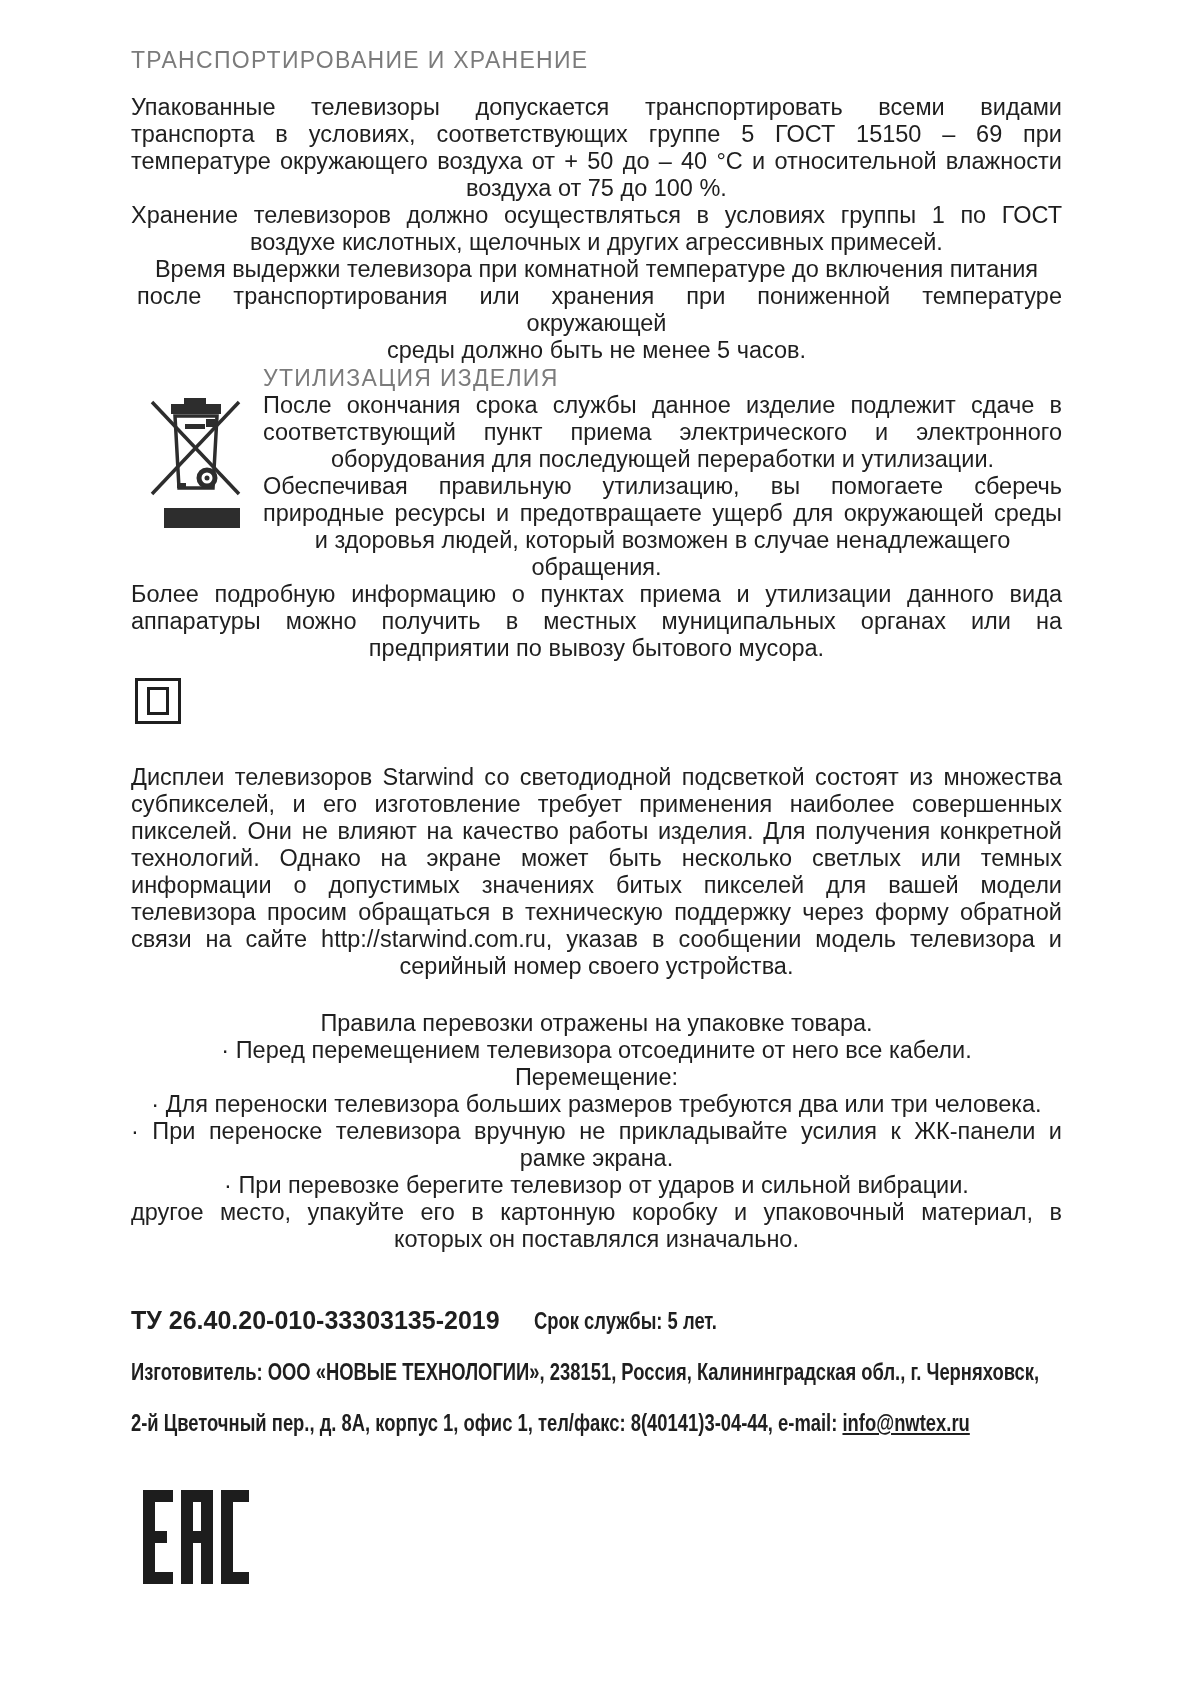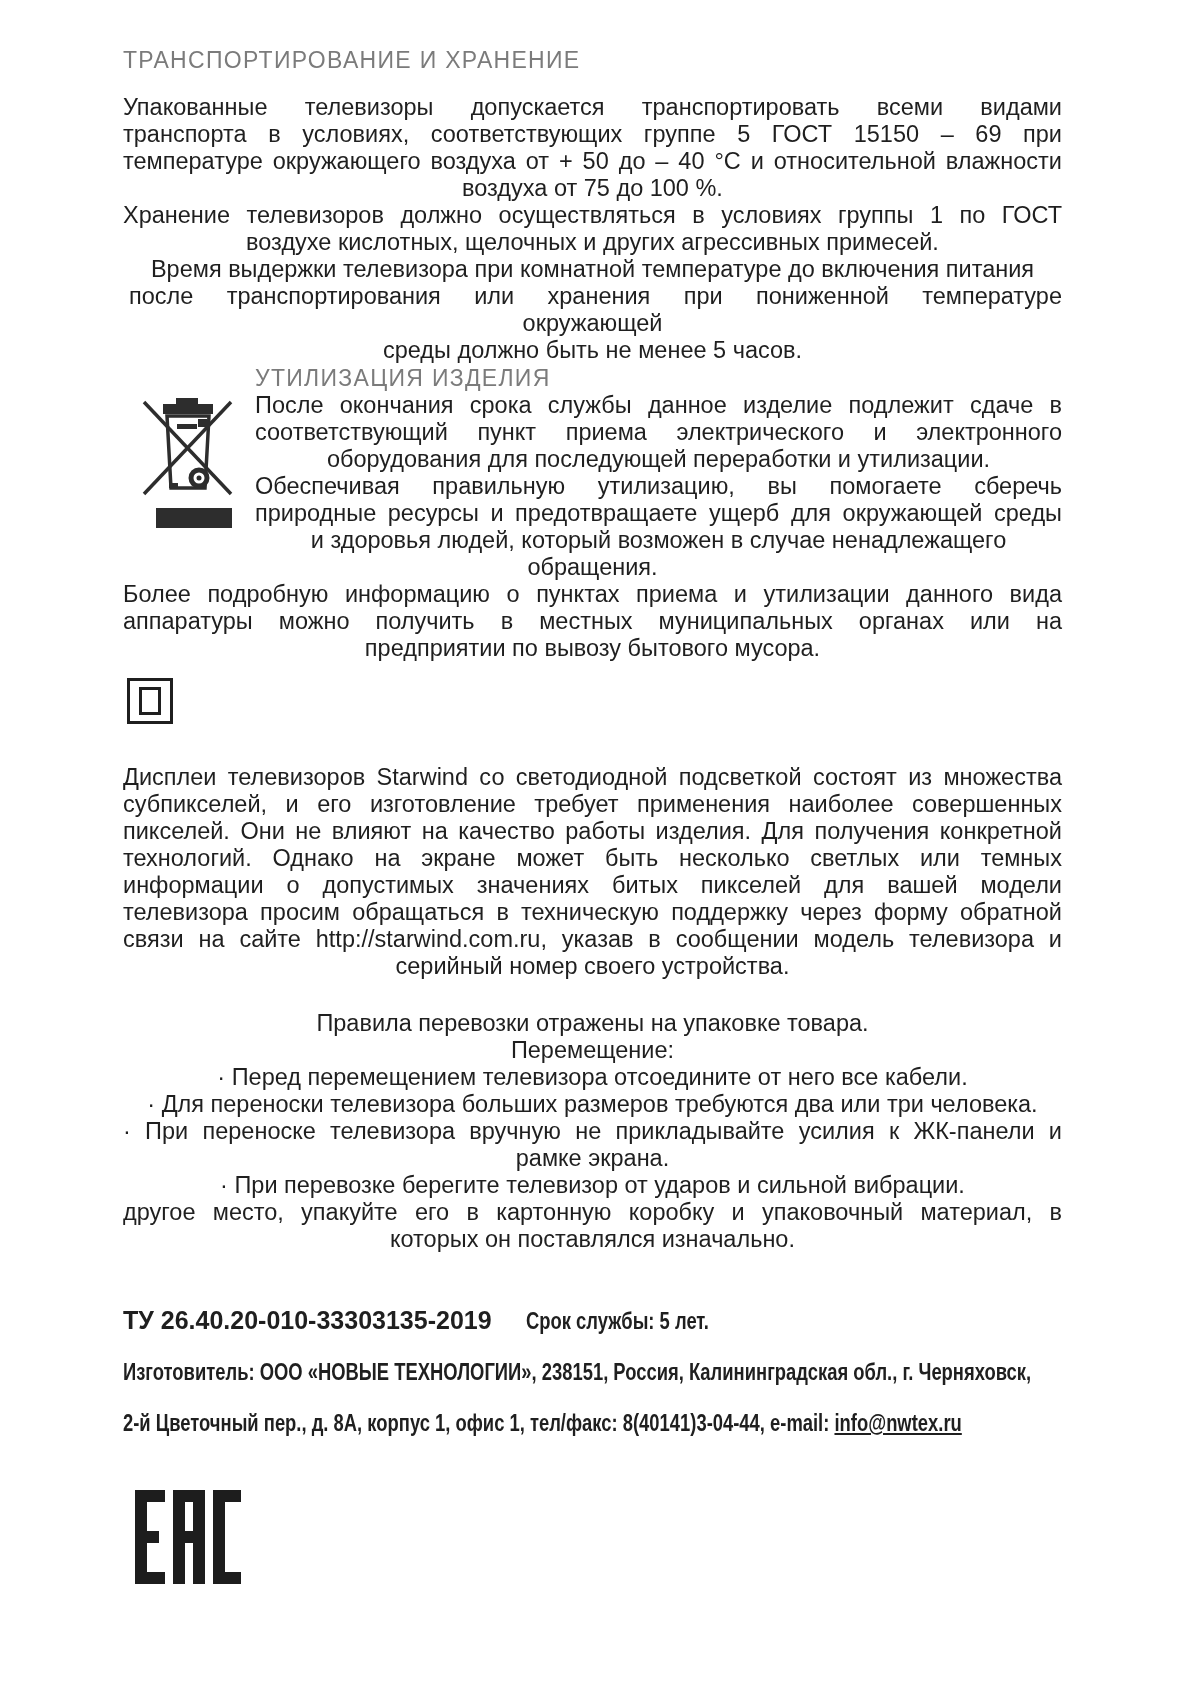--- a/index.html
+++ b/index.html
@@ -2,21 +2,21 @@
 <html lang="ru"><head>
 <meta charset="utf-8">
 <style>
   html, body { margin:0; padding:0; background:#ffffff; }
   body {
     width:1190px; height:1684px; overflow:hidden;
     font-family:"Liberation Sans", sans-serif;
     color:#1f1f1f;
     position:relative;
   }
-  .page { padding:46px 128px 0 123px; }
+  .page { padding:46px 128px 0 123px;margin-left:8px; }
 
   .section-heading {
     font-size:23px; line-height:28px; font-weight:normal;
     color:#7b7b7b; letter-spacing:1.3px; margin:0 0 20px 0;
   }
   .section-heading.indented { margin:0 0 0 132px; }
 
   .ln {
     font-size:23.5px; line-height:27px;
     text-align:center; white-space:normal;
@@ -120,22 +120,22 @@
     <div class="ln j">пикселей. Они не влияют на качество работы изделия. Для получения конкретной</div>
     <div class="ln j">технологий. Однако на экране может быть несколько светлых или темных</div>
     <div class="ln j">информации о допустимых значениях битых пикселей для вашей модели</div>
     <div class="ln j">телевизора просим обращаться в техническую поддержку через форму обратной</div>
     <div class="ln j">связи на сайте http://starwind.com.ru, указав в сообщении модель телевизора и</div>
     <div class="ln">серийный номер своего устройства.</div>
   </div>
 
   <div class="rules-block">
     <div class="ln">Правила перевозки отражены на упаковке товара.</div>
+    <div class="ln">· Перед перемещением телевизора отсоедините от него все кабели.</div>
     <div class="ln">Перемещение:</div>
-    <div class="ln">· Перед перемещением телевизора отсоедините от него все кабели.</div>
     <div class="ln">· Для переноски телевизора больших размеров требуются два или три человека.</div>
     <div class="ln j">· При переноске телевизора вручную не прикладывайте усилия к ЖК-панели и</div>
     <div class="ln">рамке экрана.</div>
     <div class="ln">· При перевозке берегите телевизор от ударов и сильной вибрации.</div>
     <div class="ln j">другое место, упакуйте его в картонную коробку и упаковочный материал, в</div>
     <div class="ln">которых он поставлялся изначально.</div>
   </div>
 
   <div class="footer-block">
     <div class="f-line">

